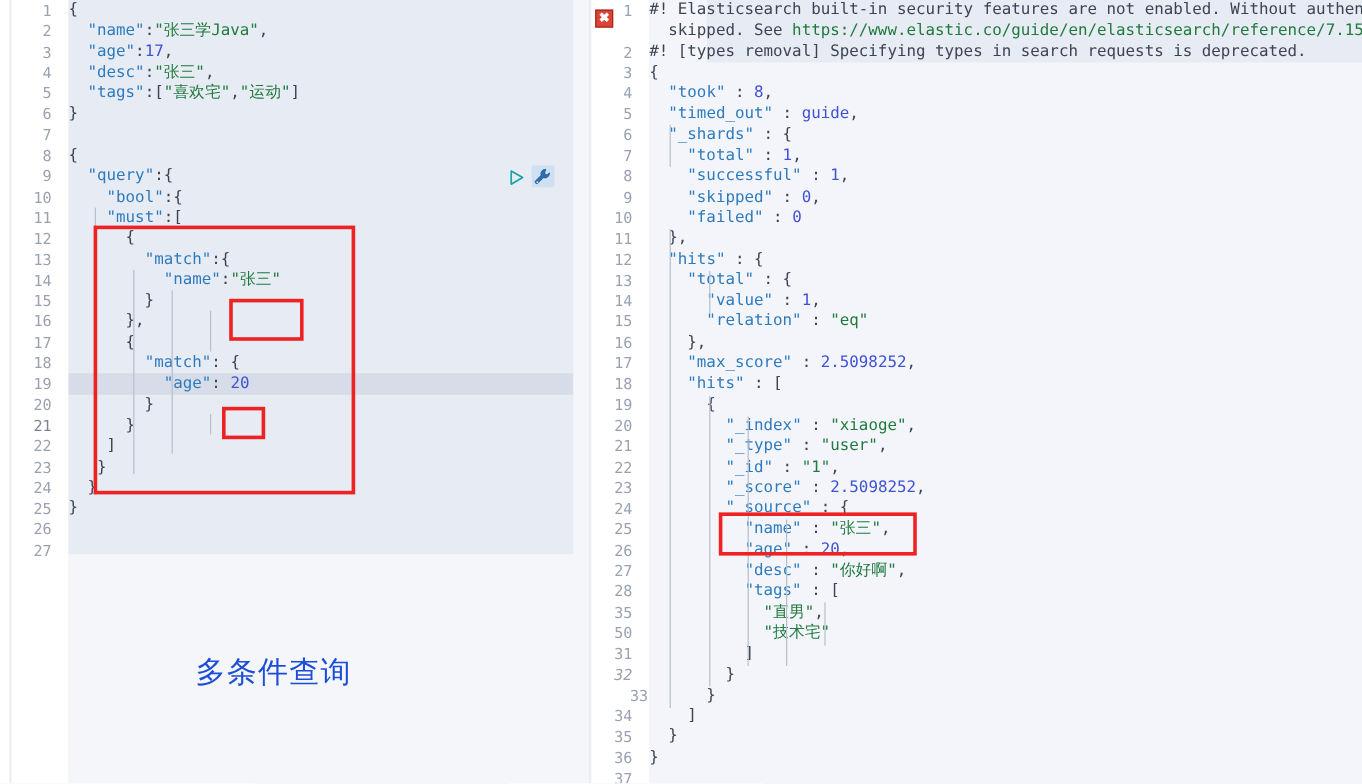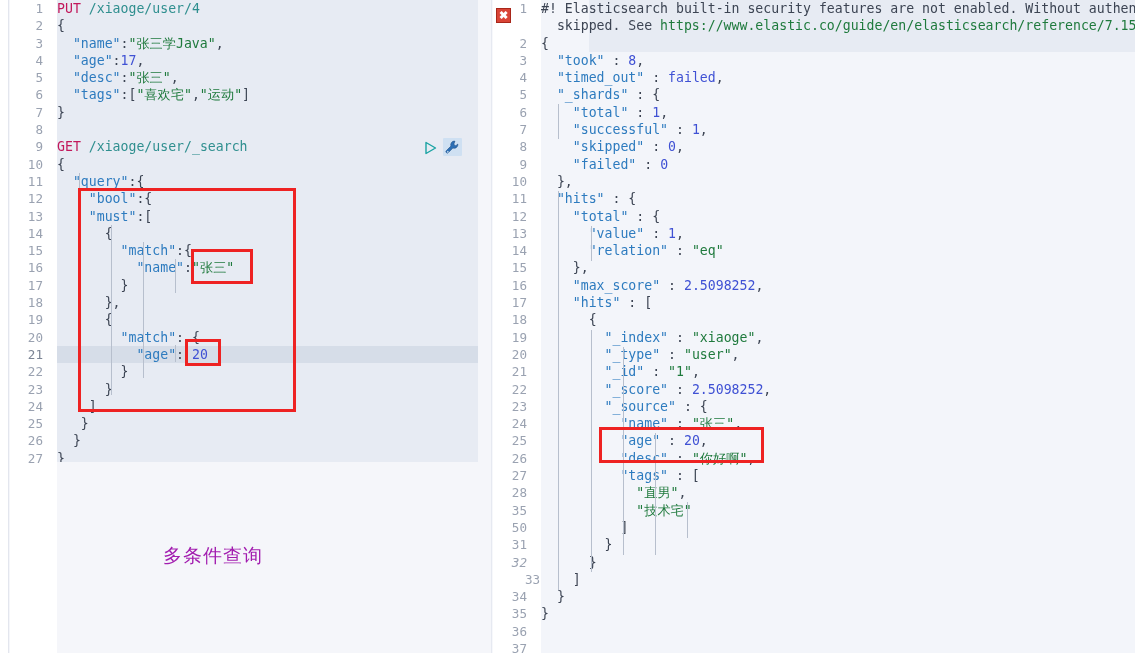--- a/index.html
+++ b/index.html
@@ -188,23 +188,23 @@
 
   
   .anno-box {
     position: absolute;
     border: 3px solid #ee2222;
     box-sizing: border-box;
     pointer-events: none;
   }
   .anno-text {
     position: absolute;
-    color: #a21caf;
+    color: #1d4ed8;
     font-family: "DejaVu Sans", "Liberation Sans", sans-serif;
-    font-size: 19px;
+    font-size: 25px;
     letter-spacing: 1px;
     white-space: nowrap;
   }
 </style>
 </head>
 <body>
 
 <div id="app">
 
   <div class="pane-left">
@@ -235,29 +235,27 @@
           <div class="grow" style="padding-right: 14px;">22<span class="fold">▴</span></div>
           <div class="grow" style="padding-right: 14px;">23<span class="fold">▴</span></div>
           <div class="grow" style="padding-right: 14px;">24<span class="fold">▴</span></div>
           <div class="grow" style="padding-right: 14px;">25<span class="fold">▴</span></div>
           <div class="grow" style="padding-right: 14px;">26<span class="fold">▴</span></div>
           <div class="grow" style="padding-right: 14px;">27<span class="fold">▴</span></div>
         </div>
     </div>
     <div class="left-code">
       <div class="code-rows" id="left-code-rows">
-          <div class="ln"><span class="t-meth">PUT </span><span class="t-url">/xiaoge/user/4</span></div>
           <div class="ln"><span class="t-punct">{</span></div>
           <div class="ln"><span class="t-plain">  </span><span class="t-key">"name"</span><span class="t-punct">:</span><span class="t-str">"张三学Java"</span><span class="t-punct">,</span></div>
           <div class="ln"><span class="t-plain">  </span><span class="t-key">"age"</span><span class="t-punct">:</span><span class="t-num">17</span><span class="t-punct">,</span></div>
           <div class="ln"><span class="t-plain">  </span><span class="t-key">"desc"</span><span class="t-punct">:</span><span class="t-str">"张三"</span><span class="t-punct">,</span></div>
           <div class="ln"><span class="t-plain">  </span><span class="t-key">"tags"</span><span class="t-punct">:[</span><span class="t-str">"喜欢宅"</span><span class="t-punct">,</span><span class="t-str">"运动"</span><span class="t-punct">]</span></div>
           <div class="ln"><span class="t-punct">}</span></div>
           <div class="ln">&nbsp;</div>
-          <div class="ln"><span class="t-meth">GET </span><span class="t-url">/xiaoge/user/_search</span></div>
           <div class="ln"><span class="t-punct">{</span></div>
           <div class="ln"><span class="t-plain">  </span><span class="t-key">"query"</span><span class="t-punct">:{</span></div>
           <div class="ln"><span class="t-plain">    </span><span class="t-key">"bool"</span><span class="t-punct">:{</span></div>
           <div class="ln"><span class="t-plain">    </span><span class="t-key">"must"</span><span class="t-punct">:[</span></div>
           <div class="ln"><span class="t-punct">      {</span></div>
           <div class="ln"><span class="t-plain">        </span><span class="t-key">"match"</span><span class="t-punct">:{</span></div>
           <div class="ln"><span class="t-plain">          </span><span class="t-key">"name"</span><span class="t-punct">:</span><span class="t-str">"张三"</span></div>
           <div class="ln"><span class="t-punct">        }</span></div>
           <div class="ln"><span class="t-punct">      },</span></div>
           <div class="ln"><span class="t-punct">      {</span></div>
@@ -342,23 +340,24 @@
           <div class="grow" style="padding-right: 14px;">35<span class="fold">▴</span></div>
           <div class="grow" style="padding-right: 14px;">36<span class="fold">▴</span></div>
           <div class="grow" style="padding-right: 14px;">37</div>
         </div>
     </div>
     <div class="right-code">
       <div class="right-band"></div>
       <div class="code-rows" id="right-code-rows">
           <div class="ln"><span class="t-cmt">#! Elasticsearch built-in security features are not enabled. Without authenti</span></div>
           <div class="ln"><span class="t-cmt">  skipped. See </span><span class="t-green">https://www.elastic.co/guide/en/elasticsearch/reference/7.15/se</span></div>
+          <div class="ln"><span class="t-cmt">#! [types removal] Specifying types in search requests is deprecated.</span></div>
           <div class="ln"><span class="t-punct">{</span></div>
           <div class="ln"><span class="t-plain">  </span><span class="t-key">"took"</span><span class="t-punct"> : </span><span class="t-num">8</span><span class="t-punct">,</span></div>
-          <div class="ln"><span class="t-plain">  </span><span class="t-key">"timed_out"</span><span class="t-punct"> : </span><span class="t-num">failed</span><span class="t-punct">,</span></div>
+          <div class="ln"><span class="t-plain">  </span><span class="t-key">"timed_out"</span><span class="t-punct"> : </span><span class="t-num">guide</span><span class="t-punct">,</span></div>
           <div class="ln"><span class="t-plain">  </span><span class="t-key">"_shards"</span><span class="t-punct"> : {</span></div>
           <div class="ln"><span class="t-plain">    </span><span class="t-key">"total"</span><span class="t-punct"> : </span><span class="t-num">1</span><span class="t-punct">,</span></div>
           <div class="ln"><span class="t-plain">    </span><span class="t-key">"successful"</span><span class="t-punct"> : </span><span class="t-num">1</span><span class="t-punct">,</span></div>
           <div class="ln"><span class="t-plain">    </span><span class="t-key">"skipped"</span><span class="t-punct"> : </span><span class="t-num">0</span><span class="t-punct">,</span></div>
           <div class="ln"><span class="t-plain">    </span><span class="t-key">"failed"</span><span class="t-punct"> : </span><span class="t-num">0</span></div>
           <div class="ln"><span class="t-punct">  },</span></div>
           <div class="ln"><span class="t-plain">  </span><span class="t-key">"hits"</span><span class="t-punct"> : {</span></div>
           <div class="ln"><span class="t-plain">    </span><span class="t-key">"total"</span><span class="t-punct"> : {</span></div>
           <div class="ln"><span class="t-plain">      </span><span class="t-key">"value"</span><span class="t-punct"> : </span><span class="t-num">1</span><span class="t-punct">,</span></div>
           <div class="ln"><span class="t-plain">      </span><span class="t-key">"relation"</span><span class="t-punct"> : </span><span class="t-str">"eq"</span></div>

